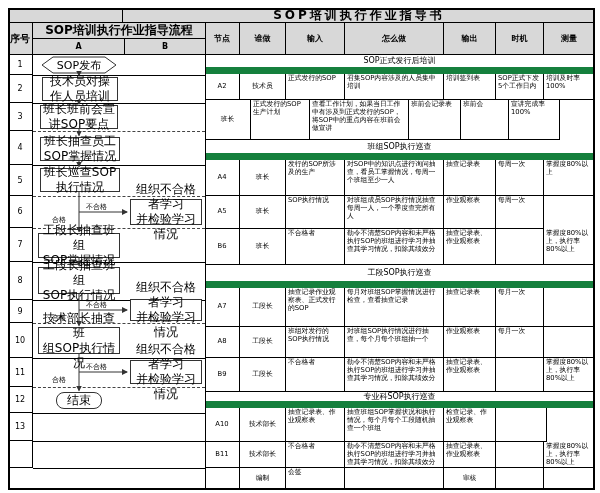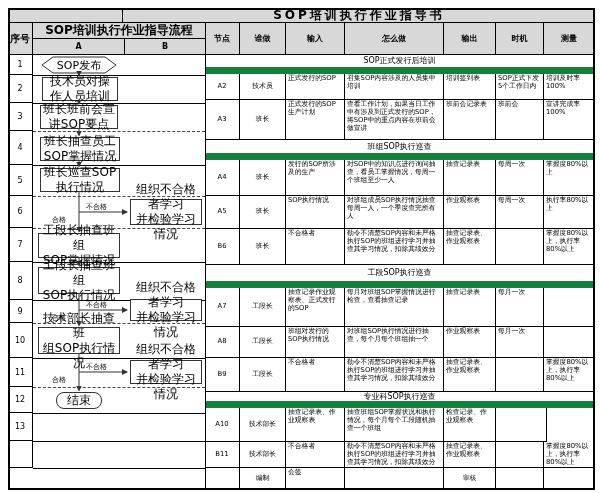--- a/index.html
+++ b/index.html
@@ -84,21 +84,20 @@
       <div class="cw1 cc">A2</div>
       <div class="cw2 cc">技术员</div>
       <div class="cw3">正式发行的SOP</div>
       <div class="cw4">召集SOP内容涉及的人员集中培训</div>
       <div class="cw5">培训签到表</div>
       <div class="cw6">SOP正式下发5个工作日内</div>
       <div class="cw7">培训及时率100%</div>
     </div>
 
     <div class="trow" style="height:40px">
-      <div class="cw1 cc">A3</div>
       <div class="cw2 cc">班长</div>
       <div class="cw3">正式发行的SOP
 生产计划</div>
       <div class="cw4">查看工作计划，如果当日工作中有涉及到正式发行的SOP，将SOP中的重点内容在班前会做宣讲</div>
       <div class="cw5">班前会记录表</div>
       <div class="cw6">班前会</div>
       <div class="cw7">宣讲完成率100%</div>
     </div>
 
     <div class="srow" style="height:20px">班组SOP执行巡查</div>
@@ -113,21 +112,20 @@
       <div class="cw7">掌握度80%以上</div>
     </div>
 
     <div class="trow" style="height:33px">
       <div class="cw1 cc">A5</div>
       <div class="cw2 cc">班长</div>
       <div class="cw3">SOP执行情况</div>
       <div class="cw4">对班组成员SOP执行情况抽查每周一人，一个季度查完所有人</div>
       <div class="cw5">作业观察表</div>
       <div class="cw6">每周一次</div>
-      <div class="cw7">执行率80%以上</div>
     </div>
 
     <div class="trow" style="height:36px">
       <div class="cw1 cc">B6</div>
       <div class="cw2 cc">班长</div>
       <div class="cw3">不合格者</div>
       <div class="cw4">勒令不清楚SOP内容和未严格执行SOP的班组进行学习并抽查其学习情况，扣除其绩效分</div>
       <div class="cw5">抽查记录表、作业观察表</div>
       <div class="cw6"></div>
       <div class="cw7">掌握度80%以上，执行率80%以上</div>

